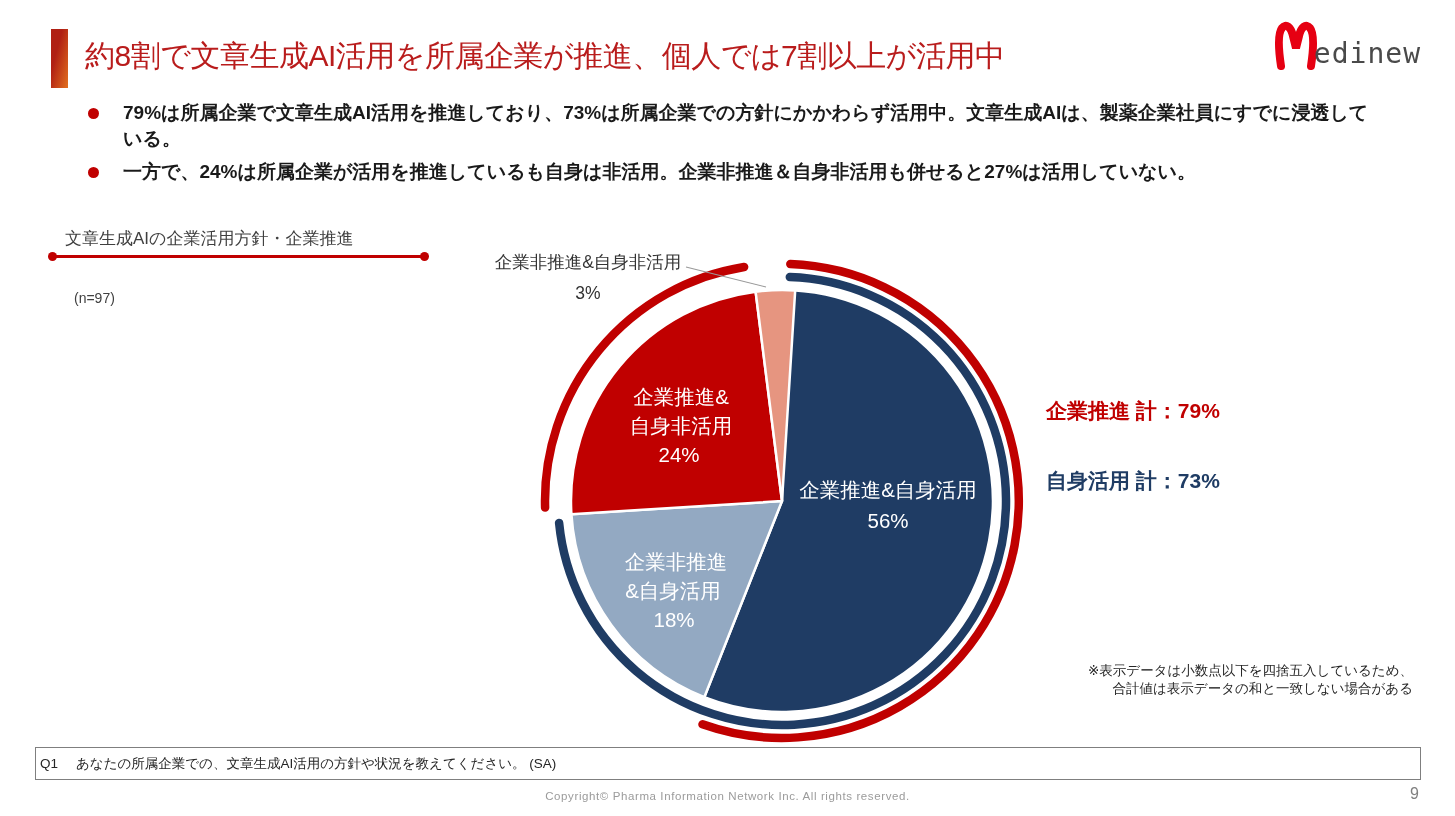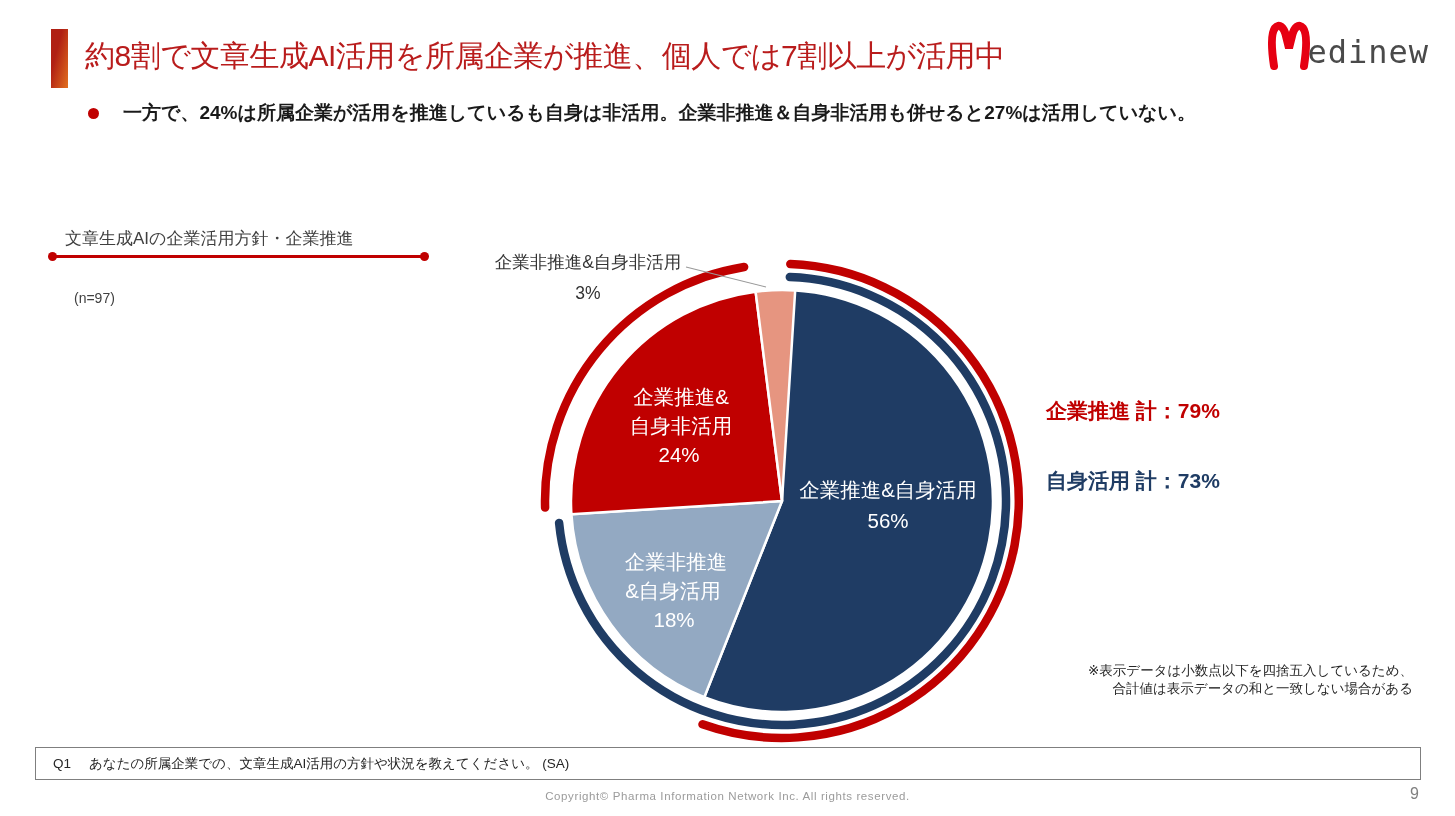--- a/index.html
+++ b/index.html
@@ -9,21 +9,21 @@
 
   
   .title-bar { left:51px; top:29px; width:17px; height:59px;
     background:linear-gradient(105deg,#b02014 35%,#e2701e 100%); }
   .slide-title { left:85px; top:36px; width:1180px; font-size:30px; font-weight:normal;
     color:#b91c1c; letter-spacing:-0.5px; white-space:nowrap; }
 
   
   .logo { right:18px; top:20px; display:flex; align-items:flex-end; }
   .logo-rest { font-family:"DejaVu Sans Mono","Liberation Mono",monospace;
-    font-size:32px; color:#4a4a4a; letter-spacing:1px; line-height:1; margin:0 8px 6px -4px; }
+    font-size:28px; color:#4a4a4a; letter-spacing:1px; line-height:1; margin:0 16px 6px -4px; }
 
   
   .bullets { left:84px; top:100px; width:1295px; }
   .bullet-row { display:flex; margin-bottom:7px; }
   .bullet-dot { width:11px; height:11px; border-radius:50%; background:#c00000;
     flex:0 0 11px; margin:8px 24px 0 4px; }
   .bullet-text { font-size:19px; font-weight:bold; line-height:26px; color:#1a1a1a; }
 
   
   .chart-title { left:65px; top:227px; font-size:17px; color:#3f3f3f; }
@@ -46,21 +46,21 @@
 
   
   .anno { left:1046px; font-size:21px; font-weight:bold; white-space:nowrap; }
 
   
   .footnotes { right:42px; top:662px; text-align:right; font-size:13.5px;
     line-height:18px; color:#262626; }
 
   
   .q-box { left:35px; top:747px; width:1386px; height:33px; border:1px solid #7f7f7f;
-    display:flex; align-items:center; padding-left:17px; font-size:13.5px; color:#262626; }
+    display:flex; align-items:center; padding-left:4px; font-size:13.5px; color:#262626; }
   .q-label { margin-right:18px; }
 
   
   .copyright { left:0; top:790px; width:1455px; text-align:center; font-size:11.5px;
     color:#9b9b9b; letter-spacing:0.6px; }
   .page-num { right:36px; top:785px; font-size:16px; color:#808080; }
 </style>
 </head>
 <body>
 
@@ -70,20 +70,24 @@
 <div class="abs logo">
   <span>
     <svg width="44" height="50" viewBox="0 0 44 50">
       <path d="M7,46 C4,26 4,13 8,8 C12,3 17,7 19,16 L22,28 L25,16 C27,7 32,3 36,8 C40,13 40,26 37,46" fill="none" stroke="#E60012" stroke-width="8" stroke-linecap="round"></path>
     </svg>
   </span>
   <span class="logo-rest">edinew</span>
 </div>
 
 <div class="abs bullets">
+  <div class="bullet-row">
+    <span class="bullet-dot"></span>
+    <p class="bullet-text">79%は所属企業で文章生成AI活用を推進しており、73%は所属企業での方針にかかわらず活用中。文章生成AIは、製薬企業社員にすでに浸透している。</p>
+  </div>
   <div class="bullet-row">
     <span class="bullet-dot"></span>
     <p class="bullet-text">一方で、24%は所属企業が活用を推進しているも自身は非活用。企業非推進＆自身非活用も併せると27%は活用していない。</p>
   </div>
 </div>
 
 <div class="abs chart-title">文章生成AIの企業活用方針・企業推進</div>
 <div class="abs chart-rule"></div>
 <div class="abs n-label">(n=97)</div>
 

